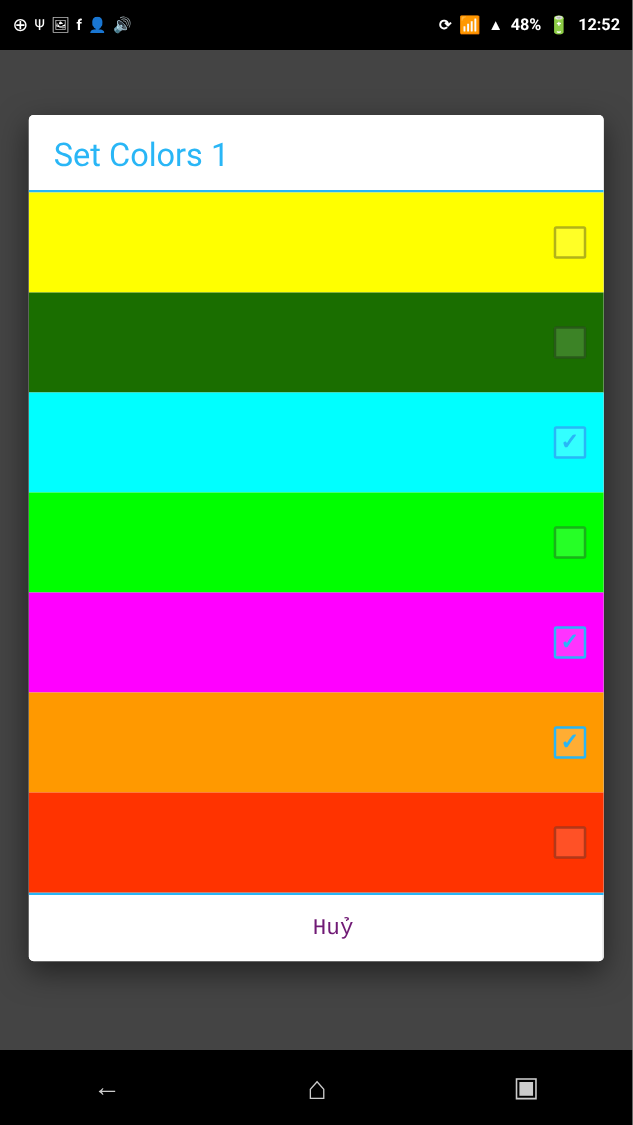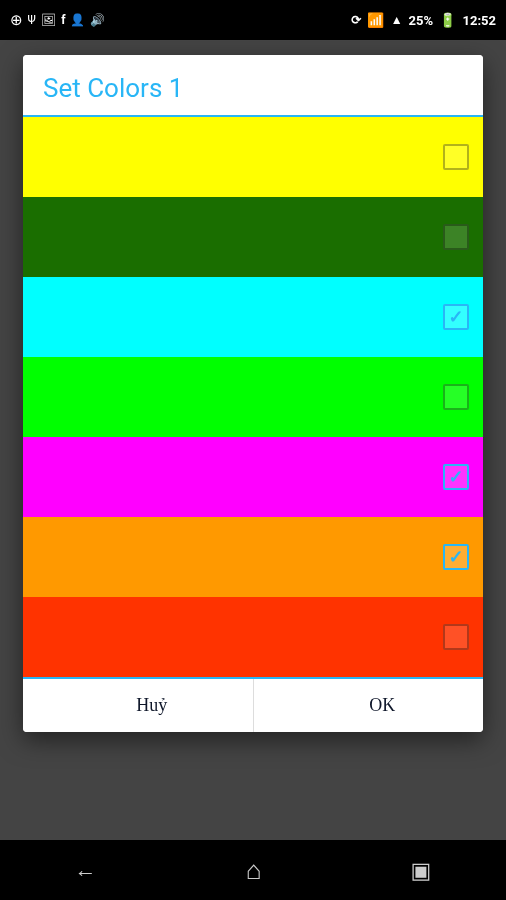--- a/index.html
+++ b/index.html
@@ -49,20 +49,21 @@
       padding-top: 15px;
     }
 
     
     .dialog {
       width: 460px;
       background: #f5f5f5;
       border-radius: 4px;
       overflow: hidden;
       box-shadow: 0 8px 24px rgba(0,0,0,0.5);
+      margin-top: 37px;
     }
 
     
     .dialog-header {
       background: #fff;
       padding: 18px 20px 12px 20px;
       border-bottom: 2px solid #29b6f6;
     }
     .dialog-title {
       font-size: 26px;
@@ -115,25 +116,25 @@
       background: #fff;
       border-top: 2px solid #29b6f6;
       height: 55px;
     }
     .dialog-btn {
       flex: 1;
       display: flex;
       align-items: center;
       justify-content: center;
       font-size: 18px;
-      color: #0f172a;
+      color: #701a75;
       cursor: pointer;
       background: none;
       border: none;
-      font-family: Liberation Serif, serif;
+      font-family: Liberation Mono, monospace;
       padding-left: 28px;
     }
     .dialog-btn:first-child {
       border-right: 1px solid #ddd;
     }
 
     
     .nav-bar {
       width: 100%;
       height: 60px;
@@ -159,21 +160,21 @@
     <span style="font-size:12px;">Ψ</span>
     <span style="font-size:12px;">🖼</span>
     <span style="font-size:12px; font-weight:bold;">f</span>
     <span style="font-size:12px;">👤</span>
     <span style="font-size:12px;">🔊</span>
   </div>
   <div class="status-right">
     <span style="font-size:12px;">⟳</span>
     <span style="font-size:14px;">📶</span>
     <span style="font-size:12px;">▲</span>
-    <span>25%</span>
+    <span>48%</span>
     <span style="font-size:14px;">🔋</span>
     <span>12:52</span>
   </div>
 </div>
 
 <div class="screen-bg">
 
   <div class="dialog">
 
     <div class="dialog-header">
@@ -199,21 +200,20 @@
         <div class="color-row" style="background-color: rgb(255, 153, 0);">
           <div class="checkbox checked"></div>
         </div>
         <div class="color-row" style="background-color: rgb(255, 51, 0);">
           <div class="checkbox"></div>
         </div>
       </div>
 
     <div class="dialog-footer">
       <button class="dialog-btn">Huỷ</button>
-      <button class="dialog-btn">OK</button>
     </div>
 
   </div>
 </div>
 
 <div class="nav-bar">
   <span class="nav-icon">←</span>
   <span class="nav-icon" style="font-size:26px;">⌂</span>
   <span class="nav-icon">▣</span>
 </div>

